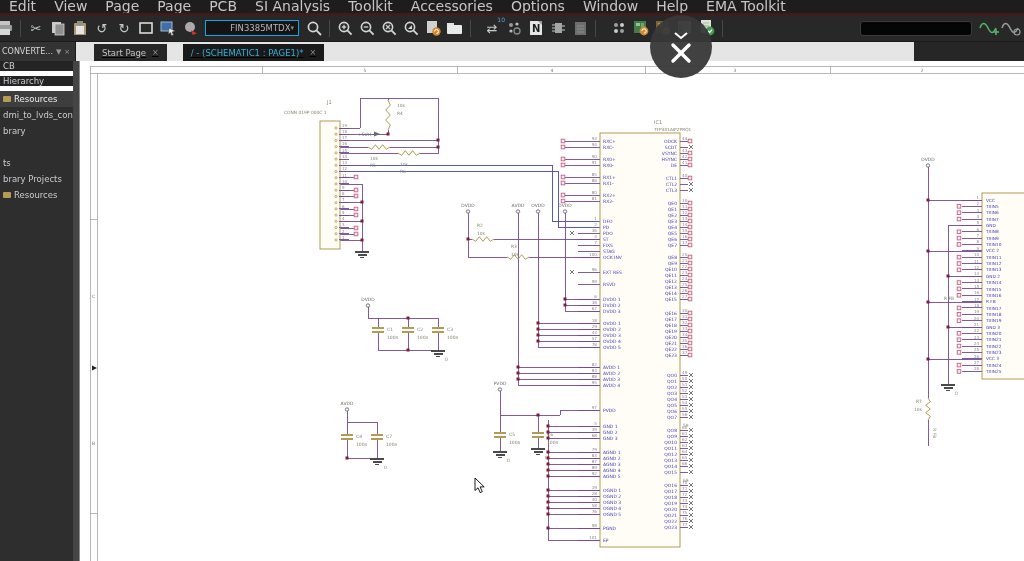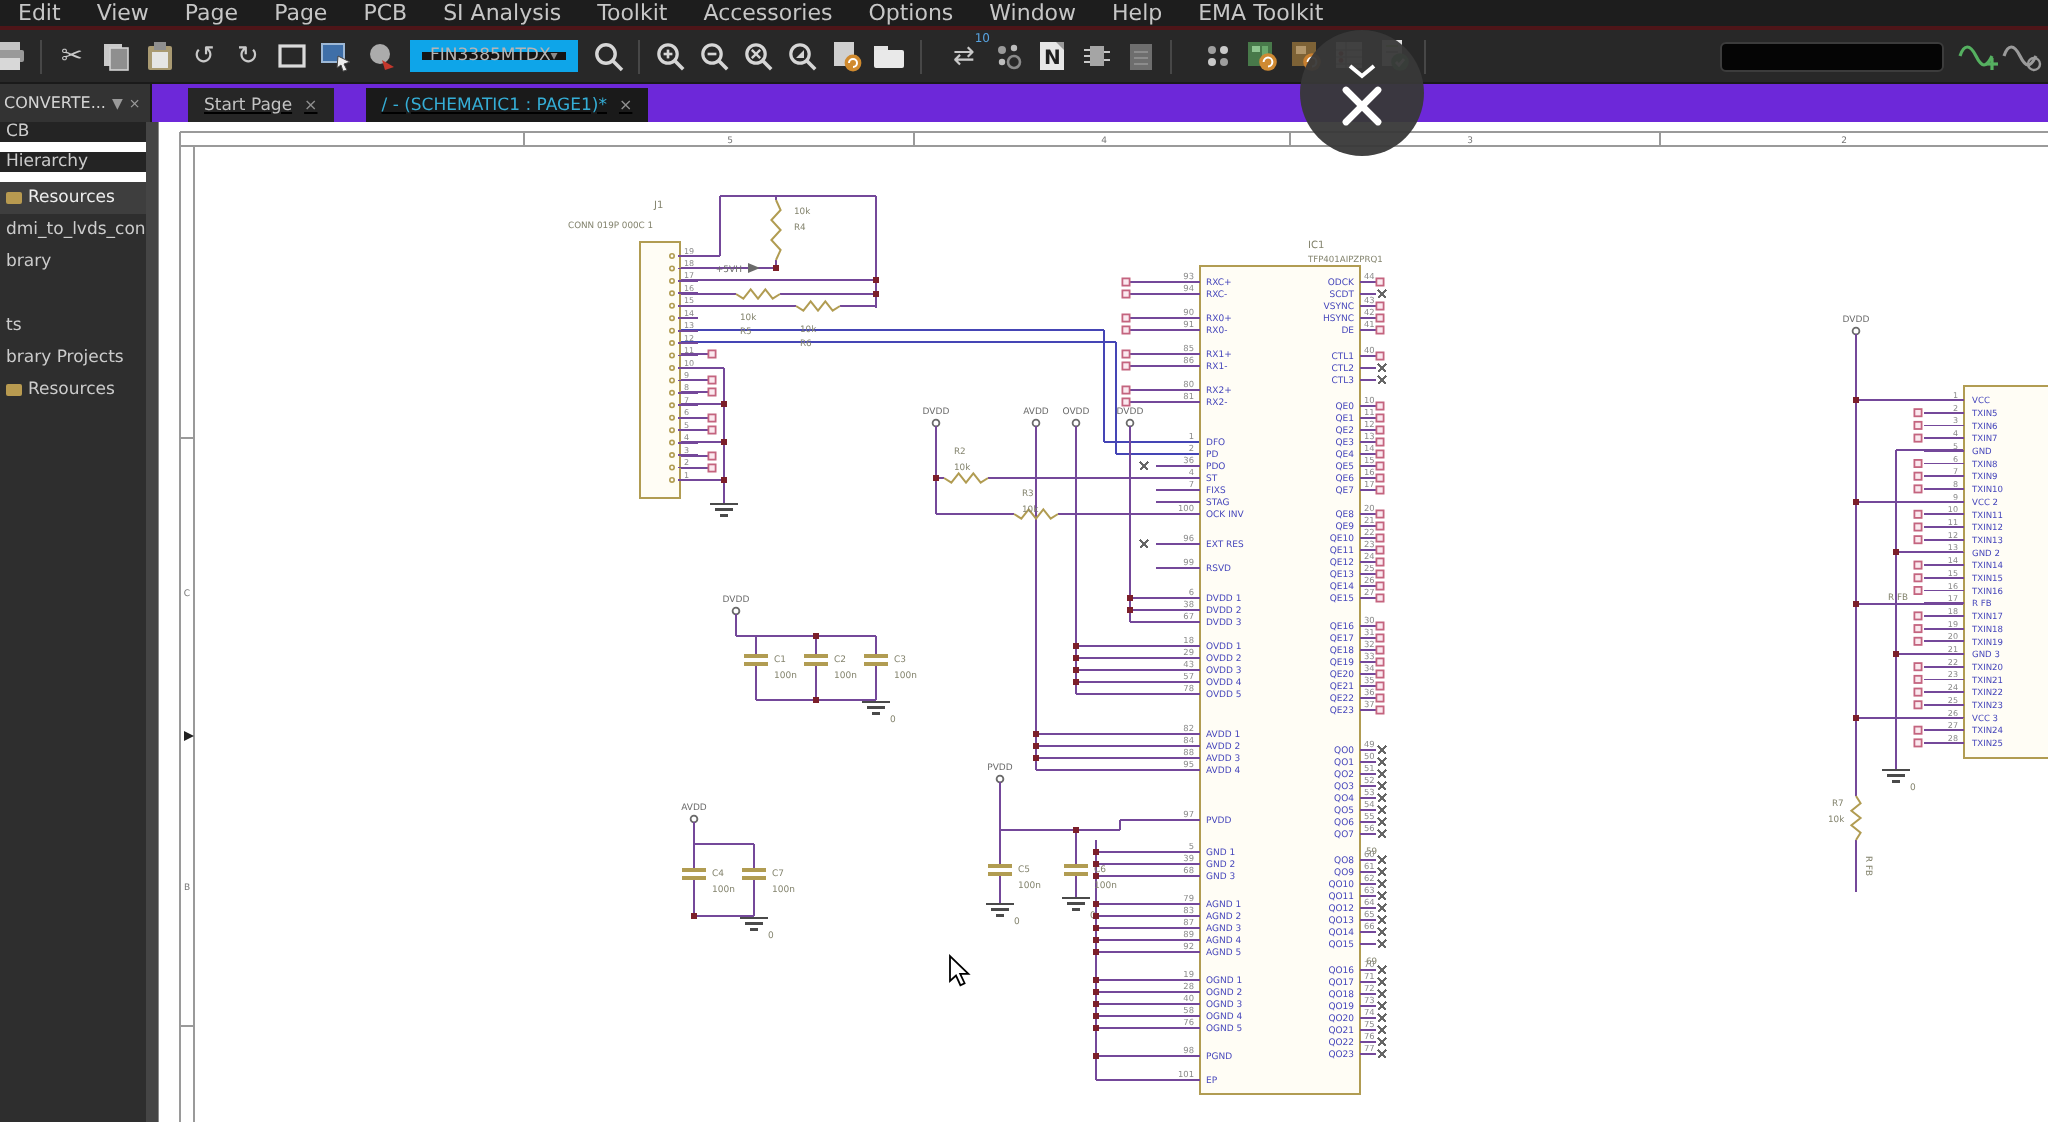--- a/index.html
+++ b/index.html
@@ -3,43 +3,43 @@
 <meta charset="utf-8">
 <style>
   * { margin:0; padding:0; box-sizing:border-box; }
   html,body { width:1024px; height:561px; overflow:hidden; background:#262626;
     font-family:"DejaVu Sans", sans-serif; }
   #app { position:relative; width:1024px; height:561px; }
 
   
   #menubar { position:absolute; left:0; top:0; width:1024px; height:13px;
     background:#1d1d1d; display:flex; align-items:center; }
-  .mi { font-size:11px; color:#c6c6c6; padding:0 9px; height:13px; line-height:13px; cursor:default; }
+  .mi { font-size:14px; color:#c6c6c6; padding:0 9px; height:13px; line-height:13px; cursor:default; }
   #accentline { position:absolute; left:0; top:13px; width:1024px; height:2px; background:#4e1518; }
 
   
   #toolbar { position:absolute; left:0; top:15px; width:1024px; height:27px;
     background:#282828; display:flex; align-items:center; padding:0 2px;
     border-bottom:1px solid #1a1a1a; }
   .tbi { width:22px; height:22px; display:flex; align-items:center; justify-content:center;
     flex:0 0 auto; color:#c9c9c9; font-size:13px; }
   .tsep { width:1px; height:17px; background:#474747; margin:0 4px; flex:0 0 auto; }
-  .combo { width:84px; height:16px; background:#141414; border:6px solid #0ea5e9;
-    display:flex; align-items:center; justify-content:flex-start; padding:0 4px;
+  .combo { width:94px; height:16px; background:#141414; border:1px solid #0ea5e9;
+    display:flex; align-items:center; justify-content:flex-end; padding:0 4px;
     margin:0 4px; flex:0 0 auto; }
   .combo span { font-size:8.5px; color:#b5b5b5; }
   .combo .caret { color:#8a8a8a; font-size:7px; }
   .pill { width:112px; height:15px; background:#050505; border:1px solid #3c3c3c;
     border-radius:3px; margin:0 6px 0 auto; flex:0 0 auto; }
   .sup10 { position:relative; }
   .sup10 em { position:absolute; top:-1px; right:-2px; font-style:normal; font-size:6px; color:#57a3e0; }
 
   
-  #tabrow { position:absolute; left:0; top:42px; width:1024px; height:19px;
-    background:#6d28d9; display:flex; }
+  #tabrow { position:absolute; left:0; top:42px; width:914px; height:19px;
+    background:#e5e5e5; display:flex; }
   #sidebar-header { width:76px; height:19px; background:#333; border-right:1px solid #1a1a1a;
     display:flex; align-items:center; padding:0 2px; overflow:hidden; flex:0 0 auto; }
   #sidebar-header .ttl { font-size:8px; color:#d5d5d5; white-space:nowrap; }
   #sidebar-header .hic { color:#9a9a9a; font-size:7px; margin-left:3px; }
   #tabs { display:flex; align-items:flex-end; height:19px; padding-left:18px;text-decoration:underline; }
   .tab { display:flex; align-items:center; gap:6px; height:17px; padding:0 8px;
     font-size:8.5px; color:#c4c4c4; background:#262626; margin-right:2px; }
   .tab.active { background:#1a1a1a; color:#35aed6;margin-left:14px; }
   .tab .tclose { color:#8f8f8f; font-size:8px; }
 

